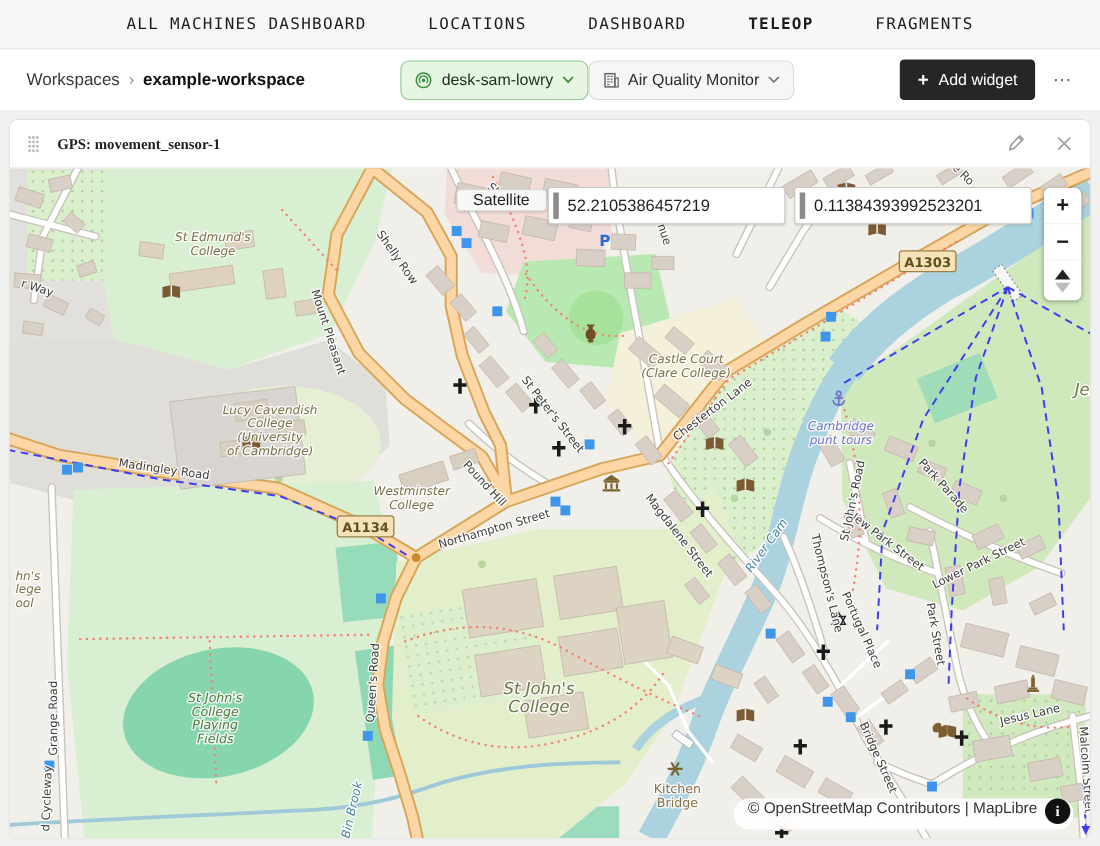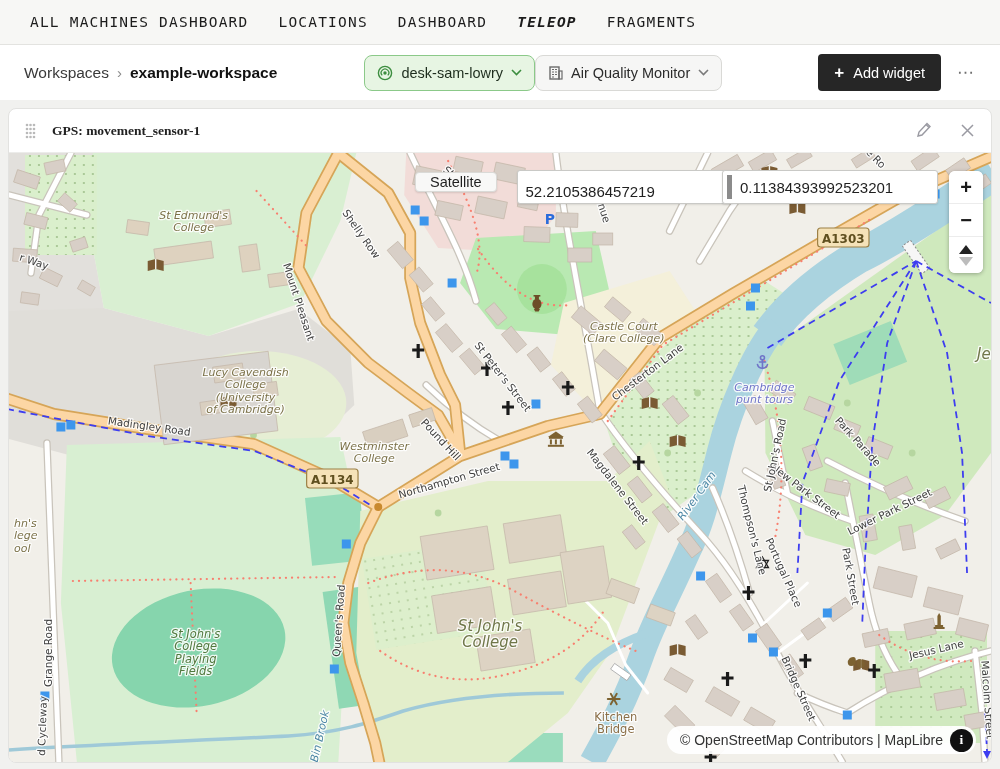--- a/index.html
+++ b/index.html
@@ -1,25 +1,25 @@
 <!DOCTYPE html>
 <html><head>
 <meta charset="utf-8">
 <style>
   * { margin:0; padding:0; box-sizing:border-box; }
   html,body { width:1000px; height:769px; overflow:hidden;
     font-family:"Liberation Sans","DejaVu Sans",sans-serif; background:#f1f1ef; }
 
   
   .nav { height:45px; background:#f7f7f5; border-bottom:1px solid #e3e3e0;
-    display:flex; align-items:center; gap:30px; padding:0 30px;
-    font-family:"DejaVu Sans Mono","Liberation Mono",monospace; }
+    display:flex; align-items:center; gap:56px; padding:0 30px;
+    font-family:"DejaVu Sans Mono","Liberation Mono",monospace;justify-content:center; }
   .nav button { background:none;border:none; font:inherit; font-size:14.5px; letter-spacing:1.2px;
     color:#1c1c1c; cursor:pointer; }
-  .nav button.active { font-weight:bold;font-style:italic; }
+  .nav button.active { font-weight:bold; }
 
   
   .toolbar { height:55px; background:#fff; display:flex; align-items:center; padding:0 24px; }
   .crumb { display:flex; align-items:center; gap:8px; font-size:15.5px; color:#3a3a3a; white-space:nowrap;}
   .crumb .sep { color:#8a8a8a; font-size:15px; }
   .crumb b { color:#111; }
   .spacer1 { flex:0.9; } .spacer2 { flex:1.25; }
   .pill { height:36px; display:flex; align-items:center; gap:8px; padding:0 12px;
     border-radius:8px; font-size:14.5px; cursor:pointer; white-space:nowrap; }
   .pill.gray { background:#f6f6f5; border:1px solid #d9d9d6; color:#2b2b2b; }
@@ -46,33 +46,33 @@
 
   .sat-btn { position:absolute; left:406px; top:19px; height:20px; padding:0 14px;
     background:#f8f8f7; border:1px solid #dadad7; border-radius:4px; font-size:14.5px; color:#1f1f1f;
     box-shadow:0 1px 2px rgba(0,0,0,.12); cursor:pointer; }
   .coord { position:absolute; top:17px; height:34px; width:216px; background:#fff;
     border:1px solid #c9c9c6; border-radius:3px; display:flex; align-items:center;
     box-shadow:0 1px 2px rgba(0,0,0,.1); }
   .coord .bar { width:5px; align-self:stretch; margin:4px 0 4px 4px; background:#8b8b8b; }
   .coord input { flex:1; min-width:0; border:none; outline:none; background:transparent;
     font-size:15px; color:#1f1f1f; padding:0 8px; font-family:inherit; }
-  .coord.lat { left:508px;flex-direction:column; } .coord.lng { left:713px; }
+  .coord.lat { left:489px; } .coord.lng { left:713px; }
   .zoomstack { position:absolute; right:8px; top:18px; width:34px; background:#fff; border-radius:6px;
     box-shadow:0 1px 4px rgba(0,0,0,.3); overflow:hidden; }
   .zoomstack button { display:flex; align-items:center; justify-content:center; width:34px; height:33px;
     background:#fff; border:none; border-bottom:1px solid #ececec; font-size:20px; font-weight:bold;
     color:#1a1a1a; cursor:pointer; }
   .zoomstack button:last-child { border-bottom:none; flex-direction:column; height:36px; }
   .tri-up { width:0;height:0; border-left:7px solid transparent; border-right:7px solid transparent;
     border-bottom:9px solid #222; }
   .tri-dn { width:0;height:0; border-left:7px solid transparent; border-right:7px solid transparent;
     border-top:9px solid #bcbcbc; margin-top:3px; }
   .attrib { position:absolute; left:658px; top:573px; height:28px; border-radius:14px;
-    background:rgba(255,255,255,.93); display:flex; align-items:center; padding:0 3px 0 13px;
+    background:rgba(255,255,255,.93); display:flex; padding:0 3px 0 13px;
     font-size:14px; color:#333; }
   .attrib .info { width:23px; height:23px; border-radius:50%; background:#111; color:#fff; border:none;
     margin-left:7px; font-family:"Liberation Serif",serif; font-weight:bold; font-size:13.5px;
     display:flex; align-items:center; justify-content:center; cursor:pointer; }
 
   
   .mlabel { font-family:"DejaVu Sans",sans-serif; paint-order:stroke;
     stroke:rgba(255,255,255,.85); stroke-width:2.6px; stroke-linejoin:round; }
   .lbl-street { font-size:10.5px; fill:#3f3f3f; }
   .lbl-water  { font-size:11px; fill:#4d87a5; font-style:italic; }

